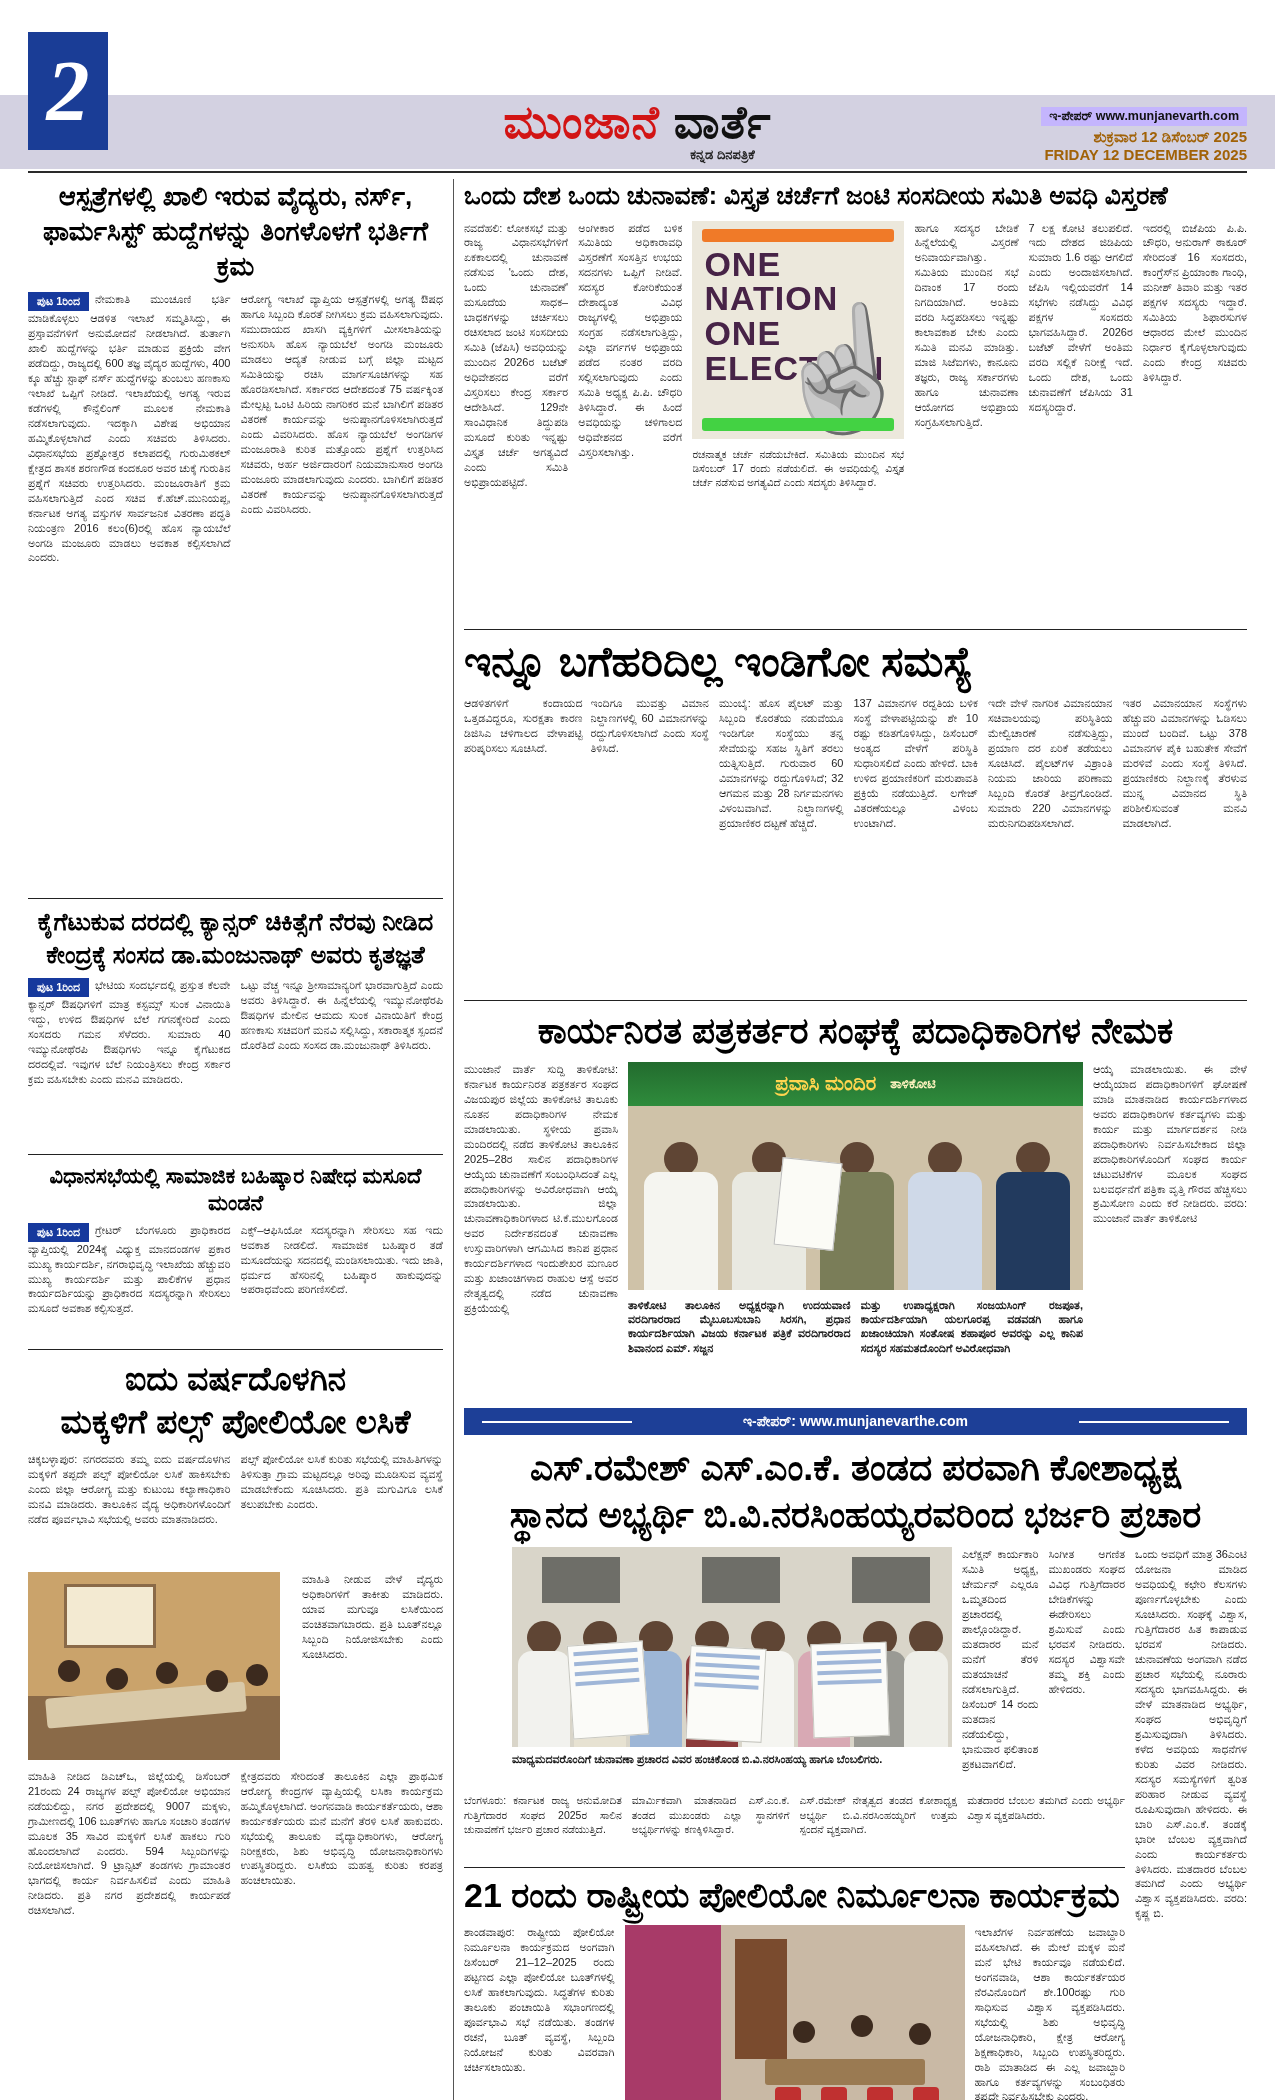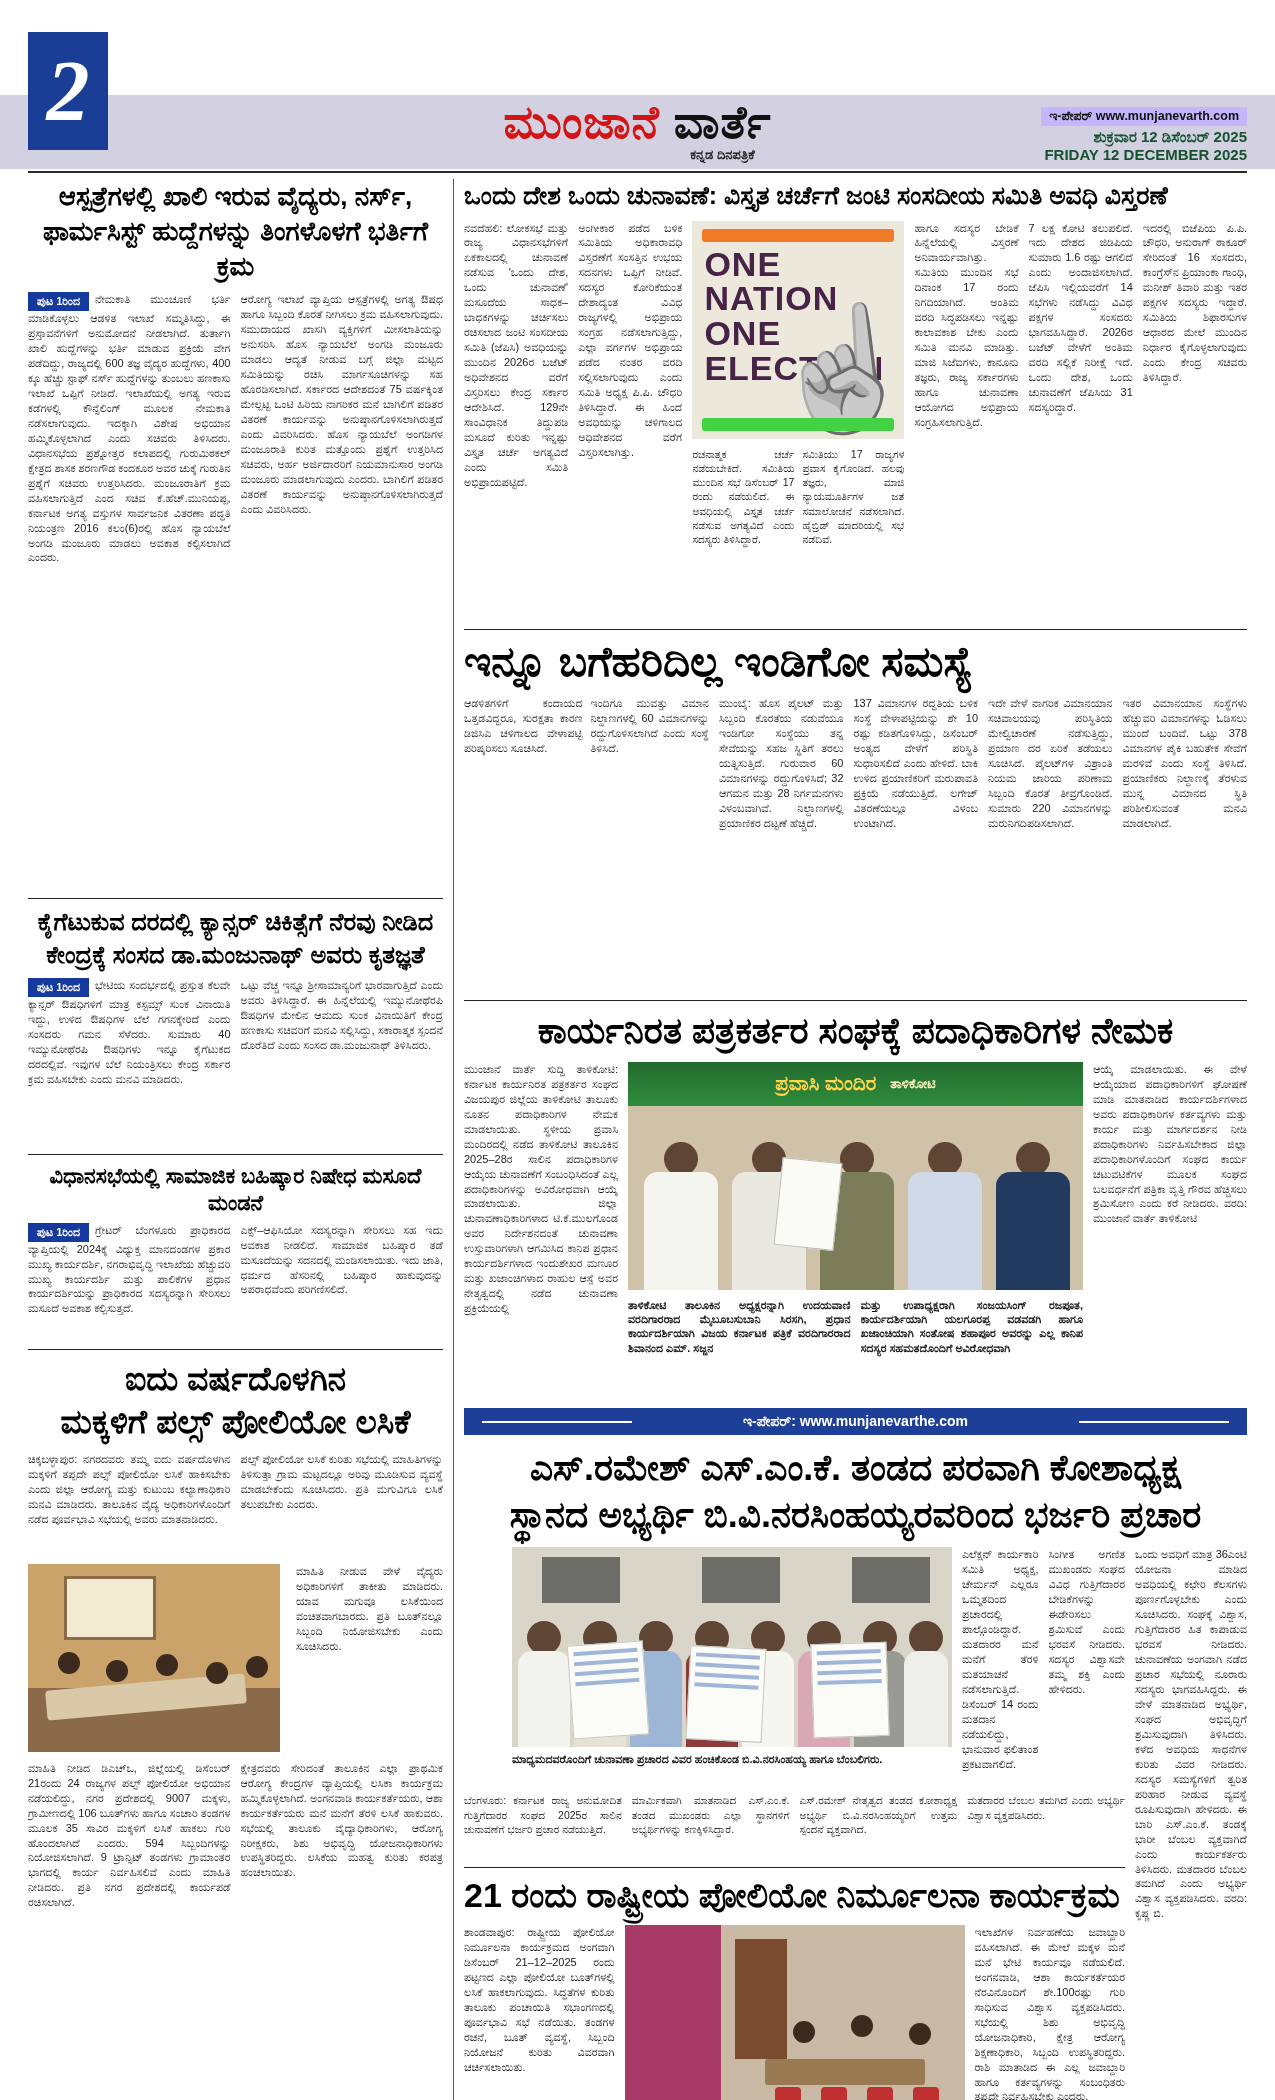--- a/index.html
+++ b/index.html
@@ -12,21 +12,21 @@
   .pagenum{position:absolute;left:28px;top:-12px;width:80px;height:118px;background:#1a3d96;color:#fff;
            font-family:"Liberation Serif",serif;font-weight:bold;font-size:86px;font-style:italic;
            display:flex;align-items:center;justify-content:center;line-height:1;}
   .masthead{position:absolute;left:0;right:0;bottom:6px;text-align:center;}
   .mast-line{font-size:46px;font-weight:bold;letter-spacing:1px;line-height:1;}
   .mast-red{color:#d21414;}
   .mast-black{color:#111;}
   .mast-sub{font-size:13px;font-weight:bold;color:#222;margin-top:2px;padding-left:170px;}
   .hright{position:absolute;right:28px;bottom:4px;text-align:right;width:270px;}
   .hsite{background:#c4b5fd;display:inline-block;padding:2px 8px;font-size:12.5px;font-weight:bold;color:#111;margin-bottom:2px;}
-  .hdate{font-size:15px;font-weight:bold;color:#14532d;line-height:1.25;}
+  .hdate{font-size:15px;font-weight:bold;color:#a16207;line-height:1.25;}
   .hrule{height:2px;background:#2a2a2a;margin:2px 28px 0 28px;}
 
   
   .main{display:flex;margin:6px 28px 0 28px;gap:0;}
   .leftcol{width:415px;flex:none;padding-right:10px;}
   .vrule{width:1px;background:#555;flex:none;}
   .rightcol{flex:1;padding-left:10px;min-width:0;}
 
   h2{margin:0;font-weight:bold;color:#000;}
   .hl-center{text-align:center;}
@@ -39,21 +39,21 @@
 
   
   .hl-a{font-size:26px;line-height:1.35;}
   .body-a{height:598px;margin-top:8px;}
   .hl-b{font-size:24px;line-height:1.35;}
   .body-b{height:168px;margin-top:7px;}
   .hl-c{font-size:21px;line-height:1.3;}
   .body-c{height:118px;margin-top:6px;}
   .hl-d{font-size:33px;line-height:1.32;}
   .body-d1{height:96px;margin-top:8px;}
-  .pulse-row{display:flex;gap:16px;margin-top:16px;}
+  .pulse-row{display:flex;gap:22px;margin-top:24px;}
   .pulse-photo{width:252px;height:188px;flex:none;position:relative;overflow:hidden;background:#caa36b;}
   .pulse-side{flex:1;min-width:0;font-size:11px;line-height:1.36;text-align:justify;overflow:hidden;height:188px;}
   .body-d2{height:338px;margin-top:9px;}
 
   
   .hl-on{font-size:25px;line-height:1.3;}
   .on-body{display:flex;gap:10px;margin-top:9px;height:400px;}
   .on-mid{flex:none;width:212px;display:flex;flex-direction:column;gap:8px;}
   .poster{position:relative;width:212px;height:218px;background:#ece8dc;overflow:hidden;flex:none;}
   .poster .bar-top{position:absolute;left:10px;right:10px;top:8px;height:13px;background:#f07a28;border-radius:3px;}
@@ -214,21 +214,20 @@
                 <div>ONE</div>
                 <div>NATION</div>
                 <div>ONE</div>
                 <div>ELECTION</div>
               </div>
               <div class="hand">☝</div>
               <div class="bar-bot"></div>
             </div>
             <div class="on-minis">
               <div class="bcol">ರಚನಾತ್ಮಕ ಚರ್ಚೆ ನಡೆಯಬೇಕಿದೆ. ಸಮಿತಿಯ ಮುಂದಿನ ಸಭೆ ಡಿಸೆಂಬರ್ 17 ರಂದು ನಡೆಯಲಿದೆ. ಈ ಅವಧಿಯಲ್ಲಿ ವಿಸ್ತೃತ ಚರ್ಚೆ ನಡೆಸುವ ಅಗತ್ಯವಿದೆ ಎಂದು ಸದಸ್ಯರು ತಿಳಿಸಿದ್ದಾರೆ.</div>
-              <div class="bcol">ಸಮಿತಿಯು 17 ರಾಜ್ಯಗಳ ಪ್ರವಾಸ ಕೈಗೊಂಡಿದೆ. ಹಲವು ತಜ್ಞರು, ಮಾಜಿ ನ್ಯಾಯಮೂರ್ತಿಗಳ ಜತೆ ಸಮಾಲೋಚನೆ ನಡೆಸಲಾಗಿದೆ. ಹೈಬ್ರಿಡ್ ಮಾದರಿಯಲ್ಲಿ ಸಭೆ ನಡೆದಿವೆ.</div>
             </div>
           </div>
           <div class="bcol">ಹಾಗೂ ಸದಸ್ಯರ ಬೇಡಿಕೆ ಹಿನ್ನೆಲೆಯಲ್ಲಿ ವಿಸ್ತರಣೆ ಅನಿವಾರ್ಯವಾಗಿತ್ತು. ಸಮಿತಿಯ ಮುಂದಿನ ಸಭೆ ದಿನಾಂಕ 17 ರಂದು ನಿಗದಿಯಾಗಿದೆ. ಅಂತಿಮ ವರದಿ ಸಿದ್ಧಪಡಿಸಲು ಇನ್ನಷ್ಟು ಕಾಲಾವಕಾಶ ಬೇಕು ಎಂದು ಸಮಿತಿ ಮನವಿ ಮಾಡಿತ್ತು. ಮಾಜಿ ಸಿಜೆಐಗಳು, ಕಾನೂನು ತಜ್ಞರು, ರಾಜ್ಯ ಸರ್ಕಾರಗಳು ಹಾಗೂ ಚುನಾವಣಾ ಆಯೋಗದ ಅಭಿಪ್ರಾಯ ಸಂಗ್ರಹಿಸಲಾಗುತ್ತಿದೆ.</div>
           <div class="bcol">7 ಲಕ್ಷ ಕೋಟಿ ತಲುಪಲಿದೆ. ಇದು ದೇಶದ ಜಿಡಿಪಿಯ ಸುಮಾರು 1.6 ರಷ್ಟು ಆಗಲಿದೆ ಎಂದು ಅಂದಾಜಿಸಲಾಗಿದೆ. ಜೆಪಿಸಿ ಇಲ್ಲಿಯವರೆಗೆ 14 ಸಭೆಗಳು ನಡೆಸಿದ್ದು ವಿವಿಧ ಪಕ್ಷಗಳ ಸಂಸದರು ಭಾಗವಹಿಸಿದ್ದಾರೆ. 2026ರ ಬಜೆಟ್ ವೇಳೆಗೆ ಅಂತಿಮ ವರದಿ ಸಲ್ಲಿಕೆ ನಿರೀಕ್ಷೆ ಇದೆ. ಒಂದು ದೇಶ, ಒಂದು ಚುನಾವಣೆಗೆ ಜೆಪಿಸಿಯ 31 ಸದಸ್ಯರಿದ್ದಾರೆ.</div>
           <div class="bcol">ಇದರಲ್ಲಿ ಬಿಜೆಪಿಯ ಪಿ.ಪಿ. ಚೌಧರಿ, ಅನುರಾಗ್ ಠಾಕೂರ್ ಸೇರಿದಂತೆ 16 ಸಂಸದರು, ಕಾಂಗ್ರೆಸ್‌ನ ಪ್ರಿಯಾಂಕಾ ಗಾಂಧಿ, ಮನೀಶ್ ತಿವಾರಿ ಮತ್ತು ಇತರ ಪಕ್ಷಗಳ ಸದಸ್ಯರು ಇದ್ದಾರೆ. ಸಮಿತಿಯ ಶಿಫಾರಸುಗಳ ಆಧಾರದ ಮೇಲೆ ಮುಂದಿನ ನಿರ್ಧಾರ ಕೈಗೊಳ್ಳಲಾಗುವುದು ಎಂದು ಕೇಂದ್ರ ಸಚಿವರು ತಿಳಿಸಿದ್ದಾರೆ.</div>
         </div>
       </article>
 
       <article class="sec">
         <h2 class="hl-ind">ಇನ್ನೂ ಬಗೆಹರಿದಿಲ್ಲ ಇಂಡಿಗೋ ಸಮಸ್ಯೆ</h2>

